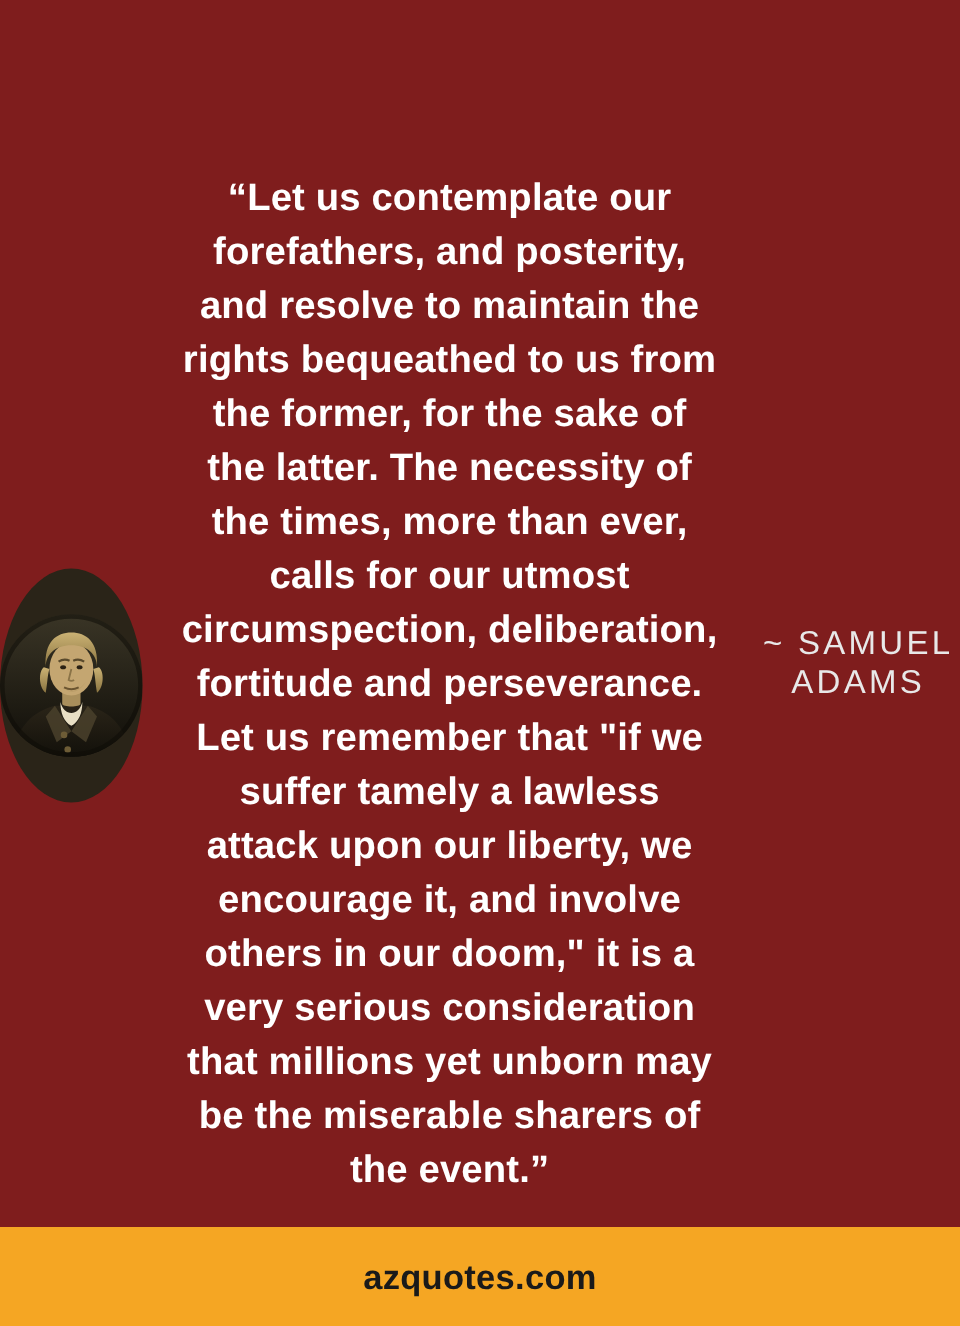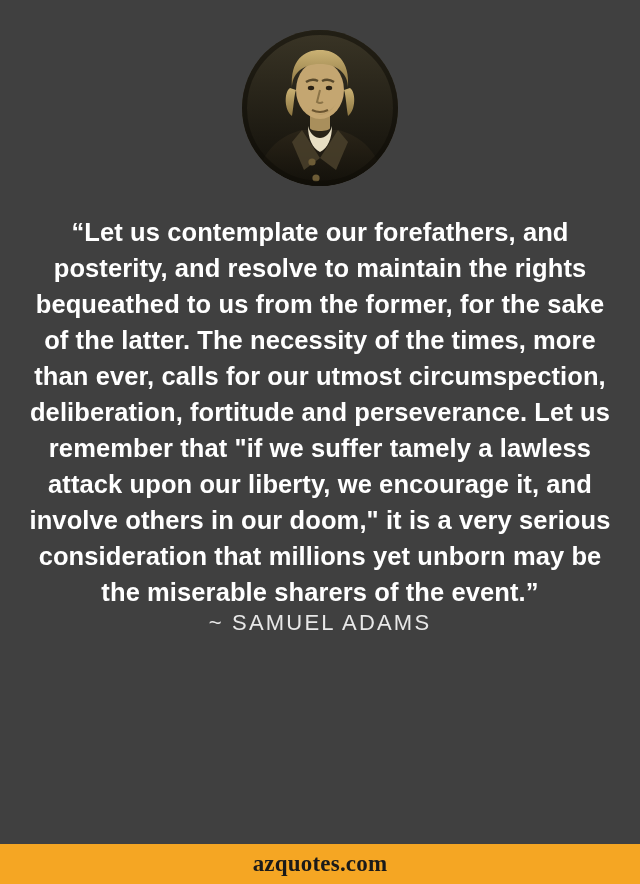--- a/index.html
+++ b/index.html
@@ -10,23 +10,23 @@
     width: 640px;
     height: 884px;
     background: #0d0d0d;
     font-family: "Liberation Sans", sans-serif;
     overflow: hidden;
   }
   .quote-card {
     position: relative;
     width: 640px;
     height: 884px;
-    background: #404040;
+    background: #7f1d1d;
     display: flex;
-    flex-direction: column;
+    flex-direction: row;
     align-items: center;
     box-sizing: border-box;
   }
   .portrait-wrap {
     margin-top: 30px;
     width: 156px;
     height: 156px;
     border-radius: 50%;
     overflow: hidden;
     background: #2a2418;
@@ -52,26 +52,25 @@
     font-size: 22px;
     letter-spacing: 2.2px;
     font-weight: normal;
     text-align: center;
   }
   .footer-bar {
     position: absolute;
     left: 0;
     bottom: 0;
     width: 640px;
-    height: 40px;
+    height: 66px;
     background: #f5a623;
     display: flex;
     align-items: center;
     justify-content: center;
-    font-family: Liberation Serif, serif;
   }
   .footer-text {
     color: #1a1a1a;
     font-size: 23px;
     font-weight: bold;
     letter-spacing: 0.2px;
   }
 </style>
 </head>
 <body>

